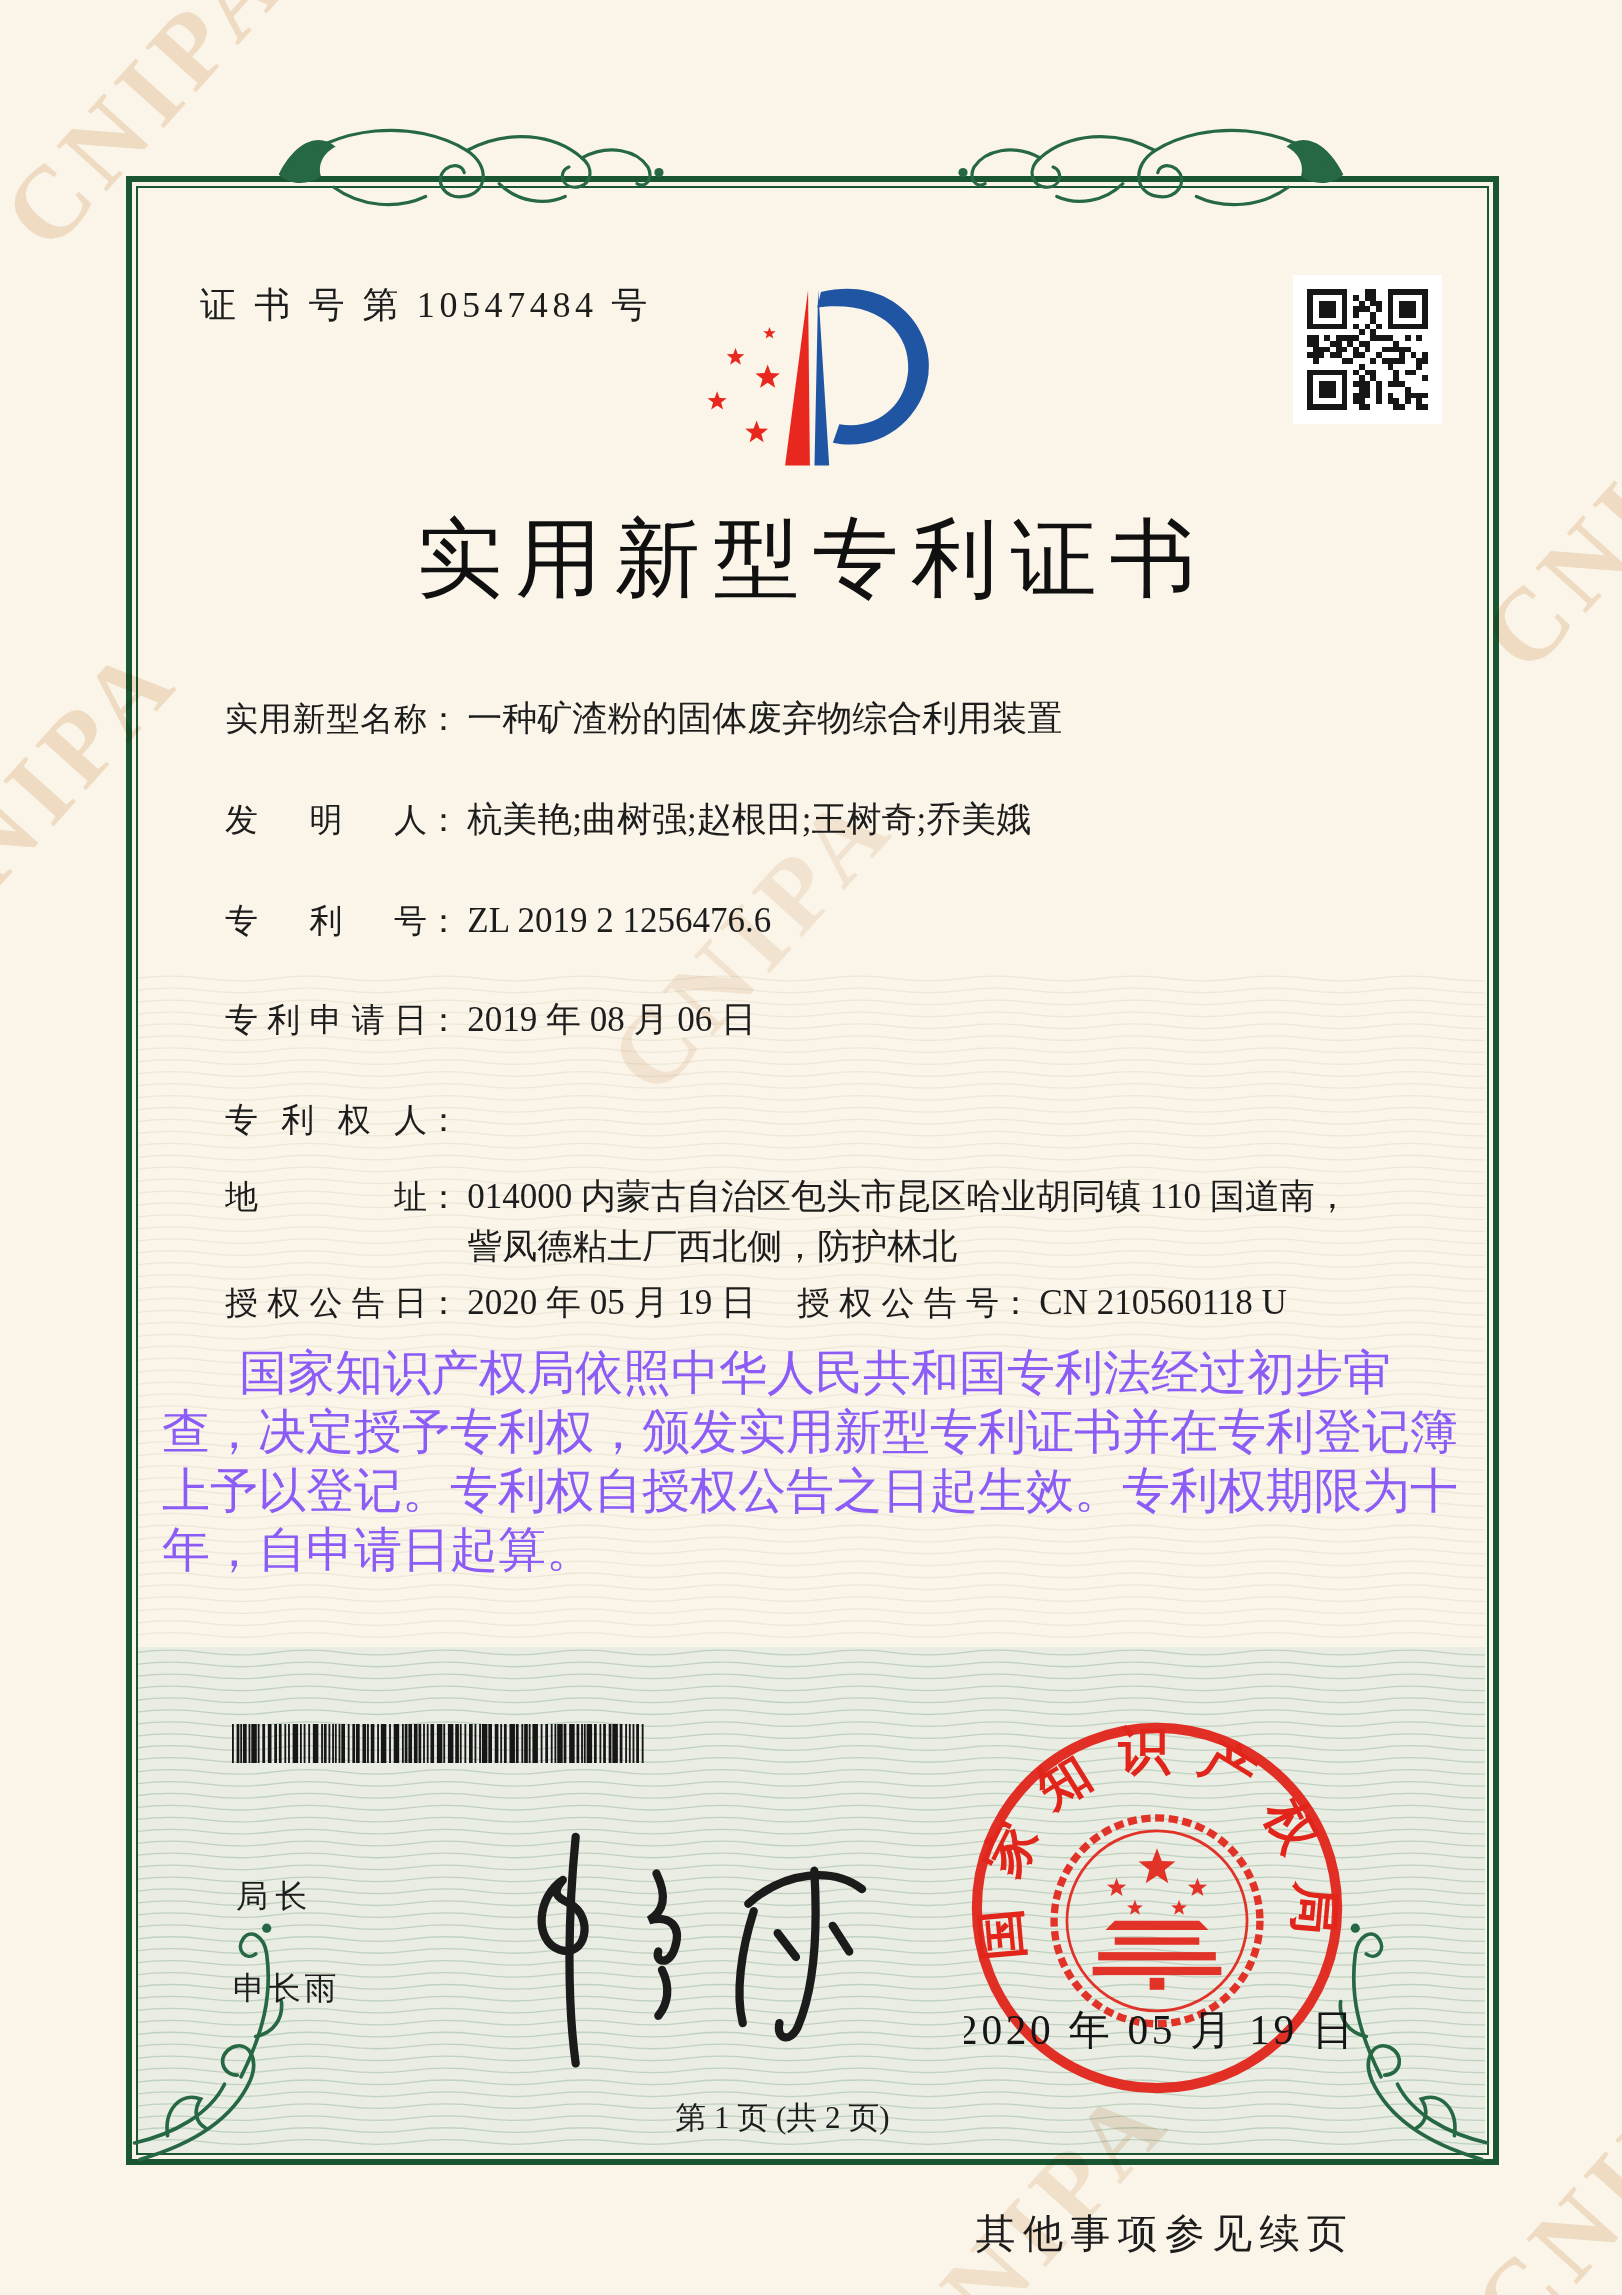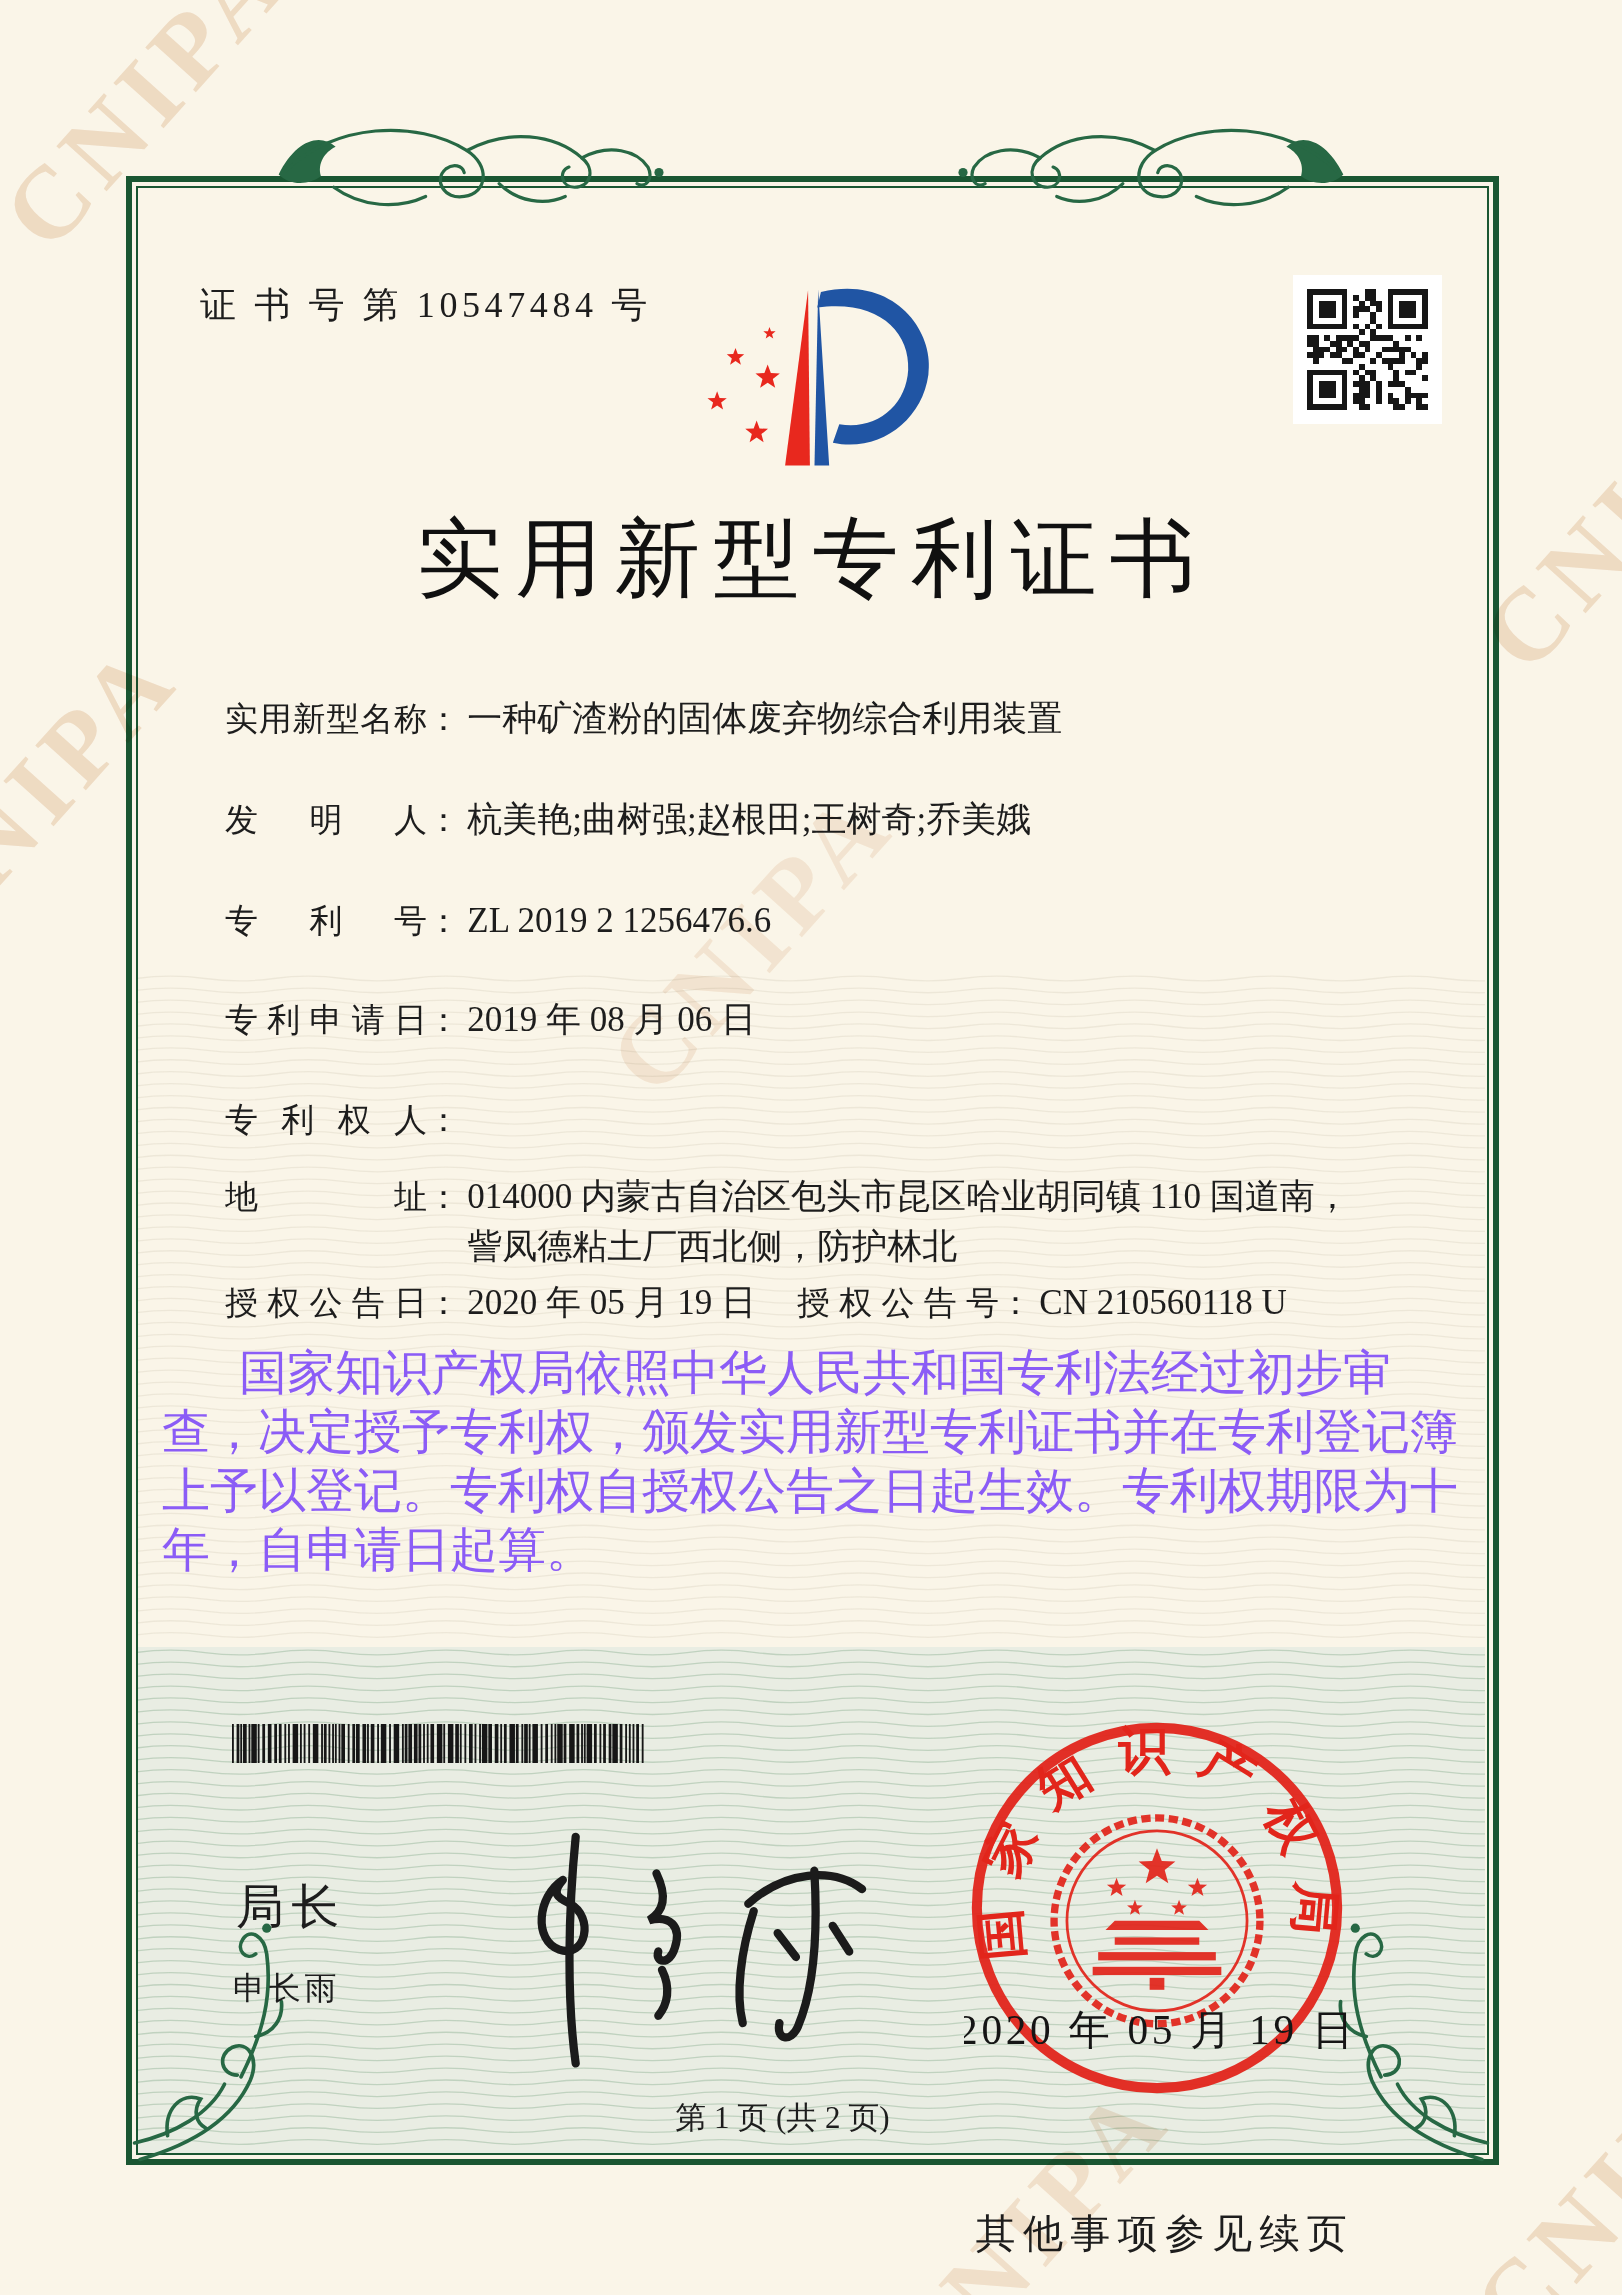--- a/index.html
+++ b/index.html
@@ -38,21 +38,21 @@
     text-align:justify;text-align-last:justify;}
   .f-colon{flex:none;font-size:33px;}
   .f-value{margin-left:7.3px;white-space:pre-line;}
   .grant-right{position:absolute;left:572px;top:0;display:flex;white-space:nowrap;}
   
   .bodytext{left:162px;top:1343px;width:1304px;font-size:48px;line-height:59px;
     color:#8b5cf6;z-index:4;}
   .bodytext p{margin:0;text-indent:77px;}
   
   #barcode-svg{position:absolute;left:232px;top:1724px;z-index:4;}
-  .officer-title{left:236px;top:1875px;font-size:48px;letter-spacing:7.3px;z-index:4;text-align:right;}
+  .officer-title{left:236px;top:1875px;font-size:32px;letter-spacing:7.3px;z-index:4;text-align:right;}
   .officer-name{left:233px;top:1967px;font-size:32px;letter-spacing:3.7px;z-index:4;}
   #signature{left:491px;top:1823px;z-index:4;}
   #seal{left:964px;top:1715px;z-index:5;}
   .page-info{left:96px;top:2097px;width:1373px;text-align:center;font-size:31px;z-index:4;}
   .footer{left:0;top:2206px;width:1354px;text-align:right;font-size:40px;
     letter-spacing:7.3px;z-index:4;}
   
   .wm{position:absolute;z-index:6;font-size:103px;font-weight:bold;letter-spacing:9.2px;
     color:#f1dfcf;opacity:.85;transform:rotate(-48deg);transform-origin:center;
     mix-blend-mode:multiply;pointer-events:none;}

